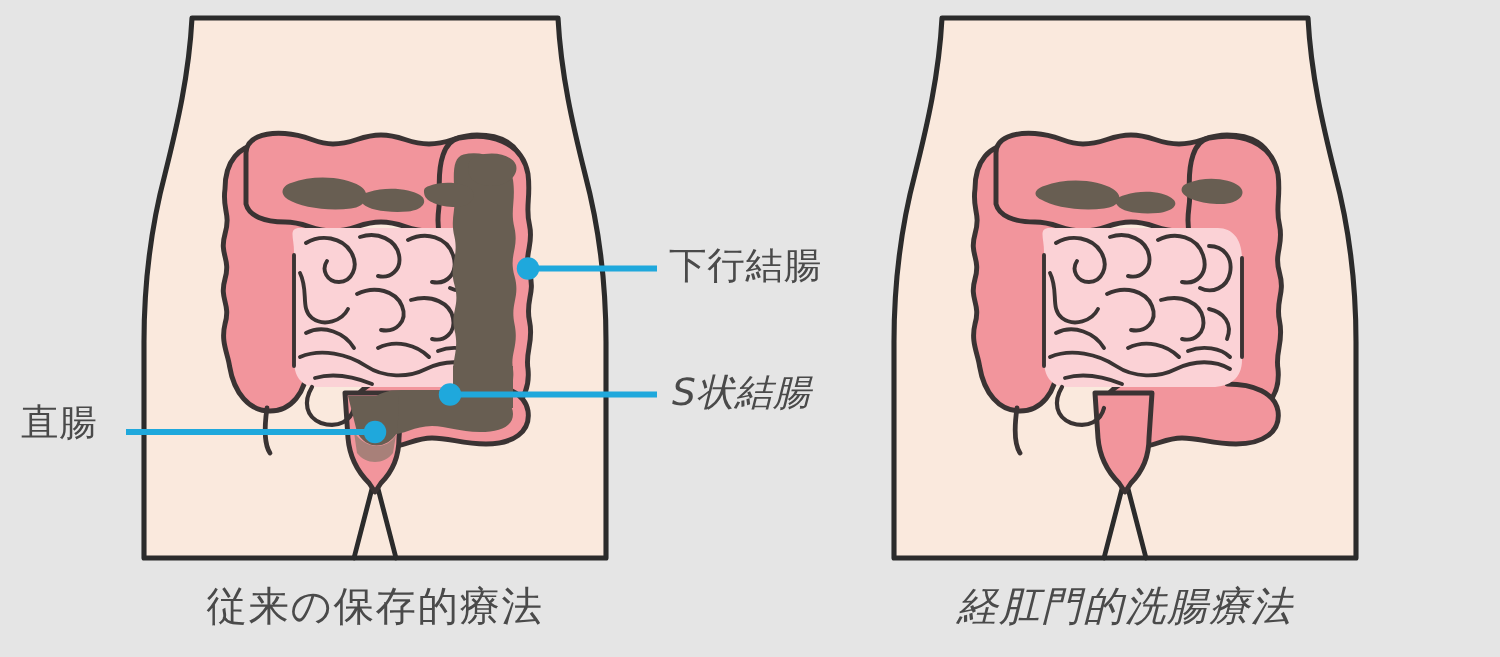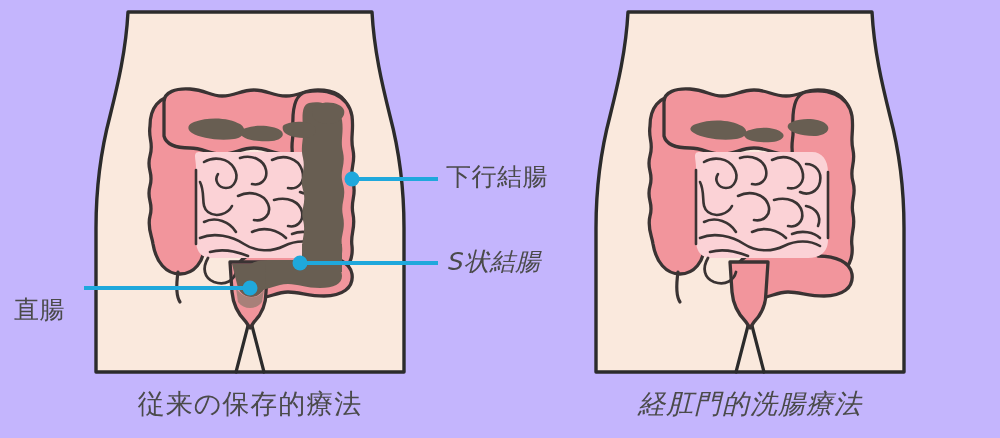--- a/index.html
+++ b/index.html
@@ -10,21 +10,21 @@
   body {
     width: 1000px;
     height: 438px;
     overflow: hidden;
     font-family: "Liberation Sans", "DejaVu Sans", sans-serif;
   }
   #stage {
     position: relative;
     width: 1000px;
     height: 438px;
-    background: #c4b5fd;
+    background: #e5e5e5;
   }
   .figure-svg {
     position: absolute;
     top: 0;
     left: 0;
     width: 1000px;
     height: 438px;
   }
   .caption {
     position: absolute;
@@ -41,21 +41,21 @@
   .anno-label {
     position: absolute;
     font-size: 25px;
     color: #4a4a4a;
     white-space: nowrap;
     letter-spacing: 0.5px;
     font-family: "DejaVu Sans", "Liberation Sans", sans-serif;
   }
   .anno-descending { left: 446px; top: 160px; }
   .anno-sigmoid    { left: 448px; top: 245px; font-style: italic; }
-  .anno-rectum     { left: 14px;  top: 265px; margin-top: 28px; }
+  .anno-rectum     { left: 14px;  top: 265px; }
 </style>
 </head>
 <body>
 
 <div id="stage">
 
   <svg class="figure-svg" viewBox="0 0 1000 438" xmlns="http://www.w3.org/2000/svg">
     <defs>
 
       <g id="torso-shape">

